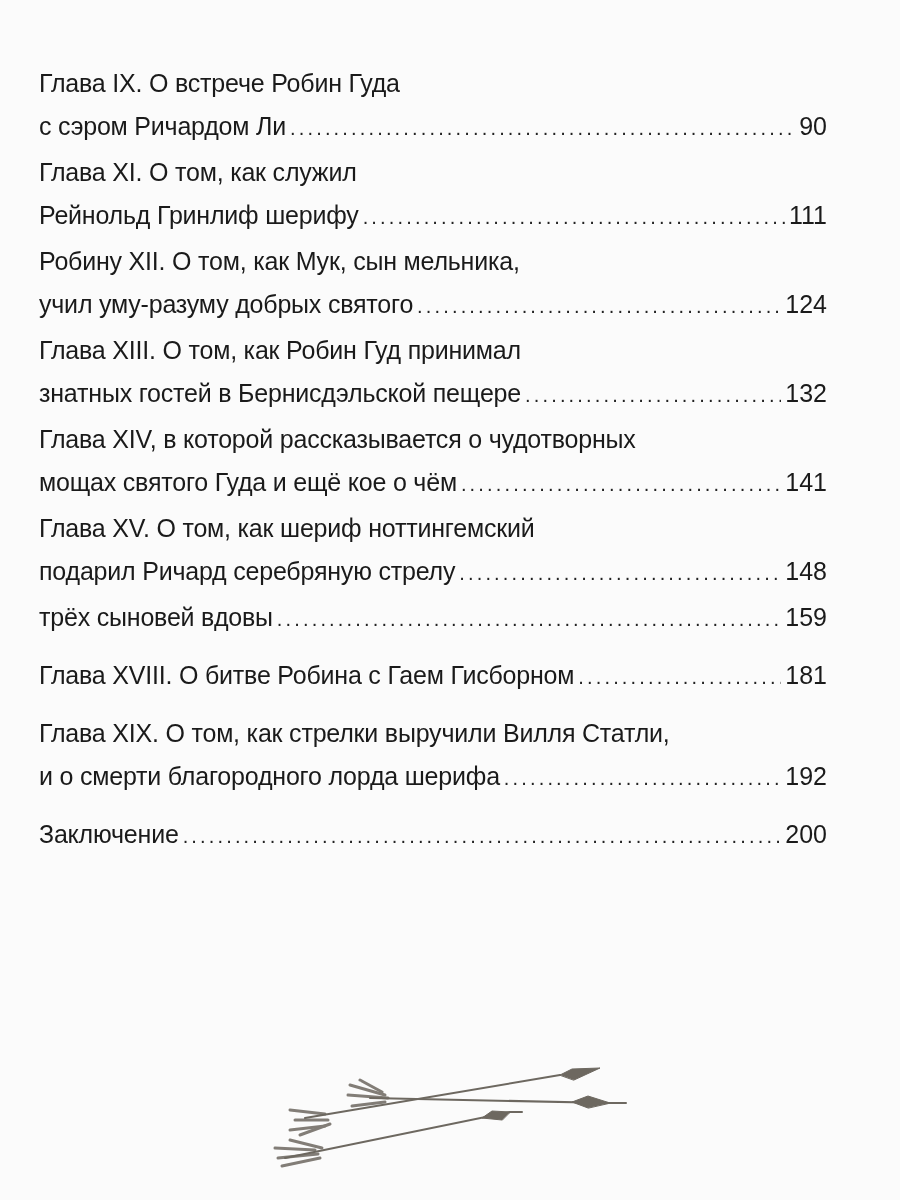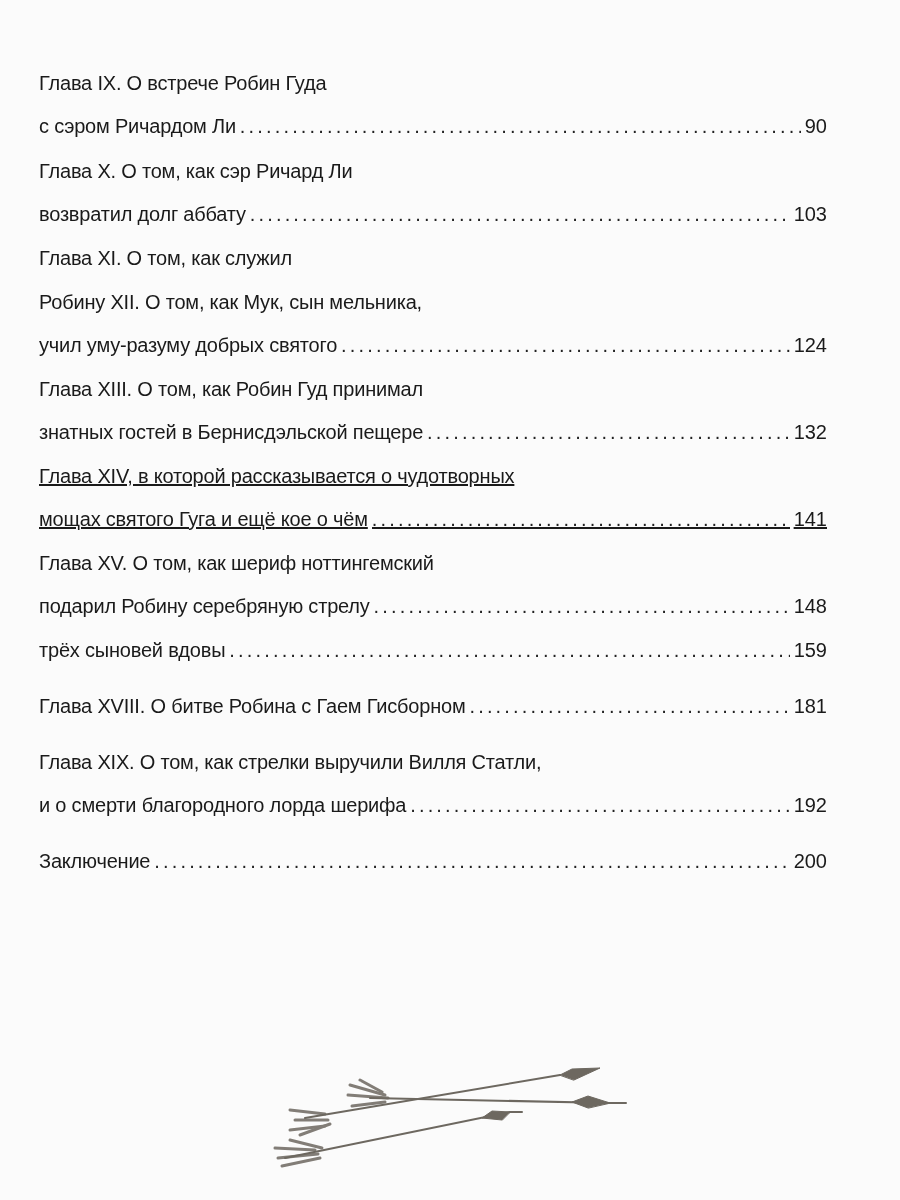--- a/index.html
+++ b/index.html
@@ -5,21 +5,21 @@
   html, body { margin:0; padding:0; }
   body {
     width:900px; height:1200px; overflow:hidden;
     background:#fbfbfb;
     font-family:"Liberation Sans", "DejaVu Sans", sans-serif;
     color:#1a1a1a;
     position:relative;
   }
   .page { position:absolute; left:0; top:0; width:900px; height:1200px; }
   .toc { position:absolute; left:39px; top:62px; width:788px; }
-  .entry { position:relative; font-size:20px; line-height:43px; }
+  .entry { position:relative; font-size:25px; line-height:43px; }
   .entry .line { display:flex; align-items:baseline; white-space:nowrap; }
   .entry .text { flex:0 0 auto; letter-spacing:-0.2px; }
   .entry .dots {
     flex:1 1 auto; overflow:hidden; margin:0 4px 0 4px;
     color:#222; letter-spacing:2px; font-size:20px;
   }
   .entry .dots::before {
     content:". . . . . . . . . . . . . . . . . . . . . . . . . . . . . . . . . . . . . . . . . . . . . . . . . . . . . . . . . . . . . . . . . . . . . . . . . . . . . . . . . . . . . . . . . . . .";
     letter-spacing:-1.2px;
   }
@@ -36,34 +36,29 @@
       <div class="line">
           <span class="text">Глава IX. О встрече Робин Гуда</span>
         </div>
       <div class="line">
           <span class="text">с сэром Ричардом Ли</span>
           <span class="dots"></span>
           <span class="page-num">90</span>
         </div>
     </div>
 
-    <div class="entry" style="margin-top:2px;">
-      <div class="line">
-          <span class="text">Глава X. О том, как сэр Ричард Ли</span>
-        </div>
-      <div class="line">
-          <span class="text">возвратил долг аббату</span>
-          <span class="dots"></span>
-          <span class="page-num">103</span>
-        </div>
-    </div>
 
     <div class="entry" style="margin-top:1px;">
       <div class="line">
           <span class="text">Глава XI. О том, как служил</span>
+        </div>
+      <div class="line">
+          <span class="text">Рейнольд Гринлиф шерифу</span>
+          <span class="dots"></span>
+          <span class="page-num">111</span>
         </div>
     </div>
 
     <div class="entry" style="margin-top:1px;">
       <div class="line">
           <span class="text">Робину XII. О том, как Мук, сын мельника,</span>
         </div>
       <div class="line">
           <span class="text">учил уму-разуму добрых святого</span>
           <span class="dots"></span>
@@ -75,37 +70,37 @@
       <div class="line">
           <span class="text">Глава XIII. О том, как Робин Гуд принимал</span>
         </div>
       <div class="line">
           <span class="text">знатных гостей в Бернисдэльской пещере</span>
           <span class="dots"></span>
           <span class="page-num">132</span>
         </div>
     </div>
 
-    <div class="entry" style="margin-top:1px;text-decoration:underline;">
+    <div class="entry" style="margin-top:1px;">
       <div class="line">
           <span class="text">Глава XIV, в которой рассказывается о чудотворных</span>
         </div>
       <div class="line">
-          <span class="text">мощах святого Гуга и ещё кое о чём</span>
+          <span class="text">мощах святого Гуда и ещё кое о чём</span>
           <span class="dots"></span>
           <span class="page-num">141</span>
         </div>
     </div>
 
     <div class="entry" style="margin-top:1px;">
       <div class="line">
           <span class="text">Глава XV. О том, как шериф ноттингемский</span>
         </div>
       <div class="line">
-          <span class="text">подарил Робину серебряную стрелу</span>
+          <span class="text">подарил Ричард серебряную стрелу</span>
           <span class="dots"></span>
           <span class="page-num">148</span>
         </div>
     </div>
 
     <div class="entry" style="margin-top:1px;">
       <div class="line">
           <span class="text">трёх сыновей вдовы</span>
           <span class="dots"></span>
           <span class="page-num">159</span>

